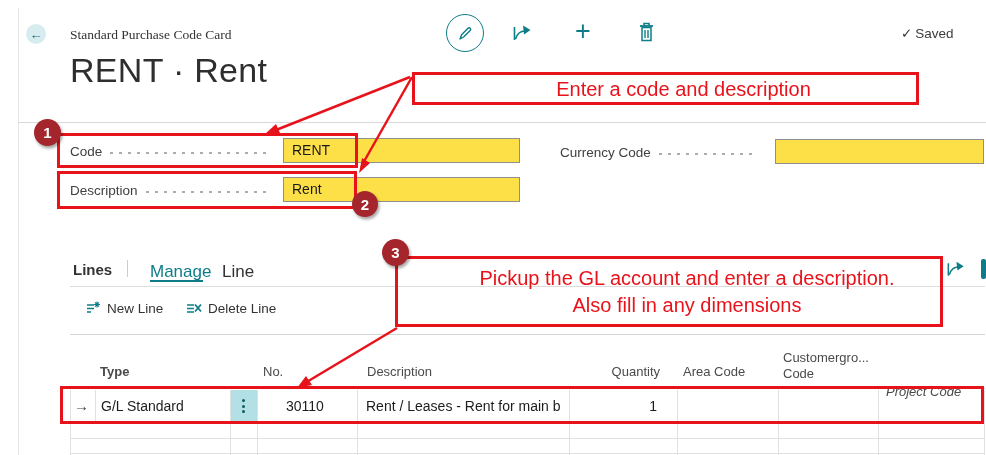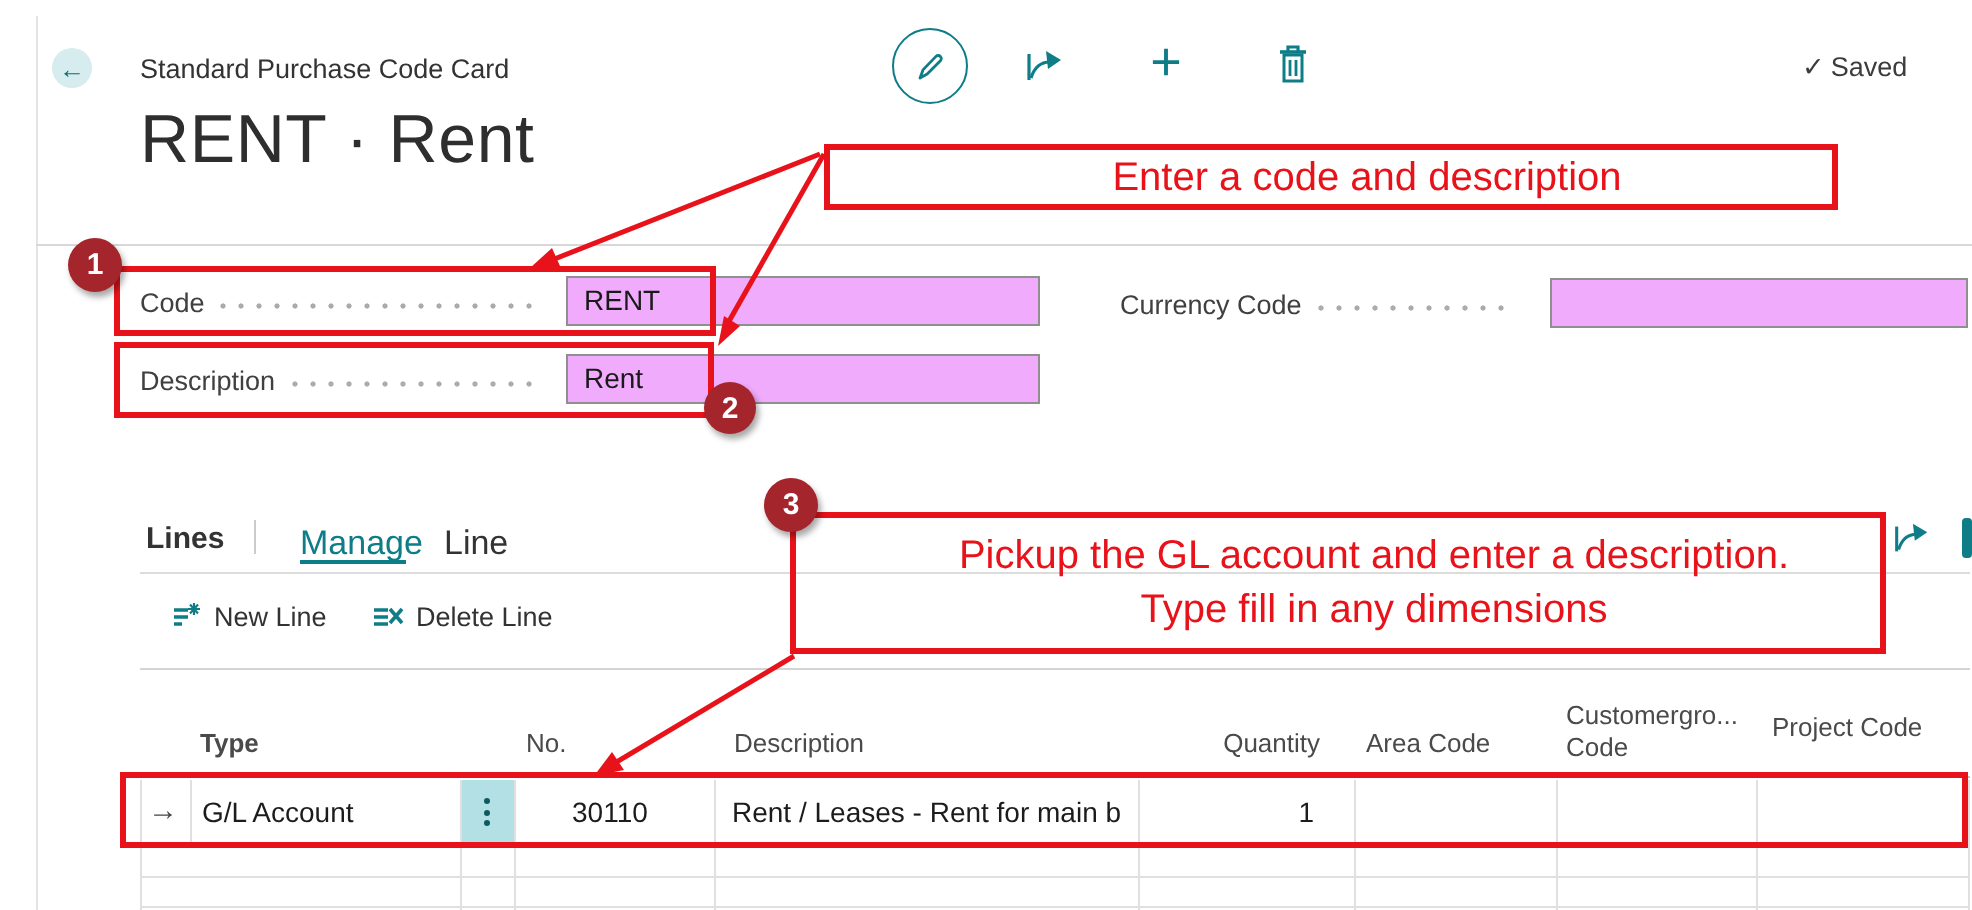--- a/index.html
+++ b/index.html
@@ -6,36 +6,36 @@
   body{
     width:986px;height:455px;position:relative;overflow:hidden;
     background:#ffffff;color:#333;
     font-family:"Liberation Sans", sans-serif;
   }
   .abs{position:absolute;}
   
   .page-edge{left:18px;top:8px;width:1px;height:447px;background:#e4e4e4;}
   .back-btn{left:26px;top:24px;width:20px;height:20px;border-radius:50%;
     background:#d7ecee;color:#0d6b72;font-size:13px;display:flex;align-items:center;justify-content:center;cursor:pointer;}
-  .app-title{left:70px;top:27px;font-size:13.5px;color:#333;}
+  .app-title{left:70px;top:27px;font-size:13.5px;color:#333;font-family:Liberation Serif, serif;}
   .edit-btn{left:446px;top:14px;width:38px;height:38px;border-radius:50%;border:1.6px solid #0e7d87;
     display:flex;align-items:center;justify-content:center;box-sizing:border-box;cursor:pointer;}
   .icon-btn{cursor:pointer;display:flex;align-items:center;justify-content:center;}
   .share-btn{left:511px;top:22px;width:22px;height:22px;}
   .add-btn{left:571px;top:16px;width:24px;height:30px;color:#0e7d87;font-size:27px;font-weight:300;line-height:30px;text-align:center;}
   .trash-btn{left:636px;top:21px;width:20px;height:22px;}
   .saved{left:901px;top:25px;font-size:13.5px;color:#3c3c3c;display:flex;gap:3px;align-items:center;}
   .page-title{left:70px;top:51px;font-size:34px;font-weight:300;color:#2e2e2e;letter-spacing:.3px;}
   .divider{height:1px;background:#d8d8d8;}
   
   .label-row{display:flex;align-items:center;height:26px;font-size:13.5px;color:#404040;}
   .dotfill{flex:1;align-self:center;height:4px;margin:4px 10px 0 8px;
     background-image:radial-gradient(circle at 1.5px 2px,#ababab 1.1px,transparent 1.5px);
     background-size:9px 4px;background-repeat:repeat-x;}
-  .tb{height:25px;border:1px solid #8f8f8f;background:#f0abfc;font-size:14px;line-height:23px;
+  .tb{height:25px;border:1px solid #8f8f8f;background:#fde047;font-size:14px;line-height:23px;
     padding-left:8px;box-sizing:border-box;color:#1a1a1a;cursor:text;}
   
   .redbox{border:3px solid #e8131a;box-sizing:border-box;background:transparent;z-index:30;}
   .callout{border:3px solid #e8131a;box-sizing:border-box;color:#e8131a;text-align:center;
     font-size:20px;z-index:40;background:transparent;padding-left:36px;}
   .step{width:27px;height:27px;border-radius:50%;background:#a4262c;color:#fff;font-weight:bold;
     font-size:15px;display:flex;align-items:center;justify-content:center;z-index:55;
     box-shadow:1.5px 2.5px 3px rgba(0,0,0,.35);}
   .arrows{left:0;top:0;z-index:60;pointer-events:none;}
   
@@ -119,21 +119,21 @@
 
 <div class="abs redbox" style="left:57px;top:133px;width:301px;height:35px;"></div>
 <div class="abs redbox" style="left:57px;top:171px;width:300px;height:38px;"></div>
 
 <div class="abs callout" style="left:412px;top:72px;width:507px;height:33px;line-height:29px;">
   <span>Enter a code and description</span>
 </div>
 
 <div class="abs callout" style="left:395px;top:256px;width:548px;height:71px;padding-top:6px;line-height:27px;">
   <div>Pickup the GL account and enter a description.</div>
-  <div>Type fill in any dimensions</div>
+  <div>Also fill in any dimensions</div>
 </div>
 
 <div class="abs step" style="left:34px;top:119px;">1</div>
 <div class="abs step" style="left:352px;top:191px;width:26px;height:26px;">2</div>
 <div class="abs step" style="left:382px;top:239px;">3</div>
 
 <div class="abs lines-caption">Lines</div>
 <div class="abs cap-div"></div>
 <div class="abs tab tab-manage">Manage</div>
 <div class="abs manage-underline"></div>
@@ -167,41 +167,41 @@
 
 <div class="abs hdr" style="left:100px;top:364px;font-weight:bold;">Type</div>
 <div class="abs hdr" style="left:263px;top:364px;">No.</div>
 <div class="abs hdr" style="left:367px;top:364px;">Description</div>
 <div class="abs hdr" style="left:569px;top:364px;width:91px;text-align:right;">Quantity</div>
 <div class="abs hdr" style="left:683px;top:364px;">Area Code</div>
 <div class="abs hdr" style="left:783px;top:350px;line-height:16px;">
   <div>Customergro...</div>
   <div>Code</div>
 </div>
-<div class="abs hdr" style="left:886px;top:356px;">Project Code</div>
+<div class="abs hdr" style="left:886px;top:384px;font-style:italic;">Project Code</div>
 
 <div class="abs hline" style="left:70px;top:388px;width:915px;background:#c4c4c4;"></div>
 
 <div class="abs vline" style="left:70px;top:390px;height:65px;"></div>
 <div class="abs vline" style="left:95px;top:390px;height:32px;"></div>
 <div class="abs vline" style="left:230px;top:390px;height:65px;"></div>
 <div class="abs vline" style="left:257px;top:390px;height:65px;"></div>
 <div class="abs vline" style="left:357px;top:390px;height:65px;"></div>
 <div class="abs vline" style="left:569px;top:390px;height:65px;"></div>
 <div class="abs vline" style="left:677px;top:390px;height:65px;"></div>
 <div class="abs vline" style="left:778px;top:390px;height:65px;"></div>
 <div class="abs vline" style="left:878px;top:390px;height:65px;"></div>
 <div class="abs vline" style="left:984px;top:390px;height:65px;"></div>
 
 <div class="abs hline" style="left:70px;top:422px;width:915px;"></div>
 <div class="abs hline" style="left:70px;top:438px;width:915px;"></div>
 <div class="abs hline" style="left:70px;top:453px;width:915px;"></div>
 
 <div class="abs cell" style="left:74px;top:397px;color:#444;font-size:15px;">→</div>
-<div class="abs cell" style="left:101px;top:398px;">G/L Account</div>
+<div class="abs cell" style="left:101px;top:398px;">G/L Standard</div>
 <div class="abs menu-cell">
   <span></span>
     <span></span>
     <span></span>
 </div>
 <div class="abs cell" style="left:266px;top:398px;margin-left:20px;">30110</div>
 <div class="abs cell" style="left:366px;top:398px;width:195px;overflow:hidden;">Rent / Leases - Rent for main b...</div>
 <div class="abs cell" style="left:569px;top:398px;width:88px;text-align:right;">1</div>
 <div class="abs cell" style="left:683px;top:398px;width:90px;"></div>
 <div class="abs cell" style="left:784px;top:398px;width:90px;"></div>

